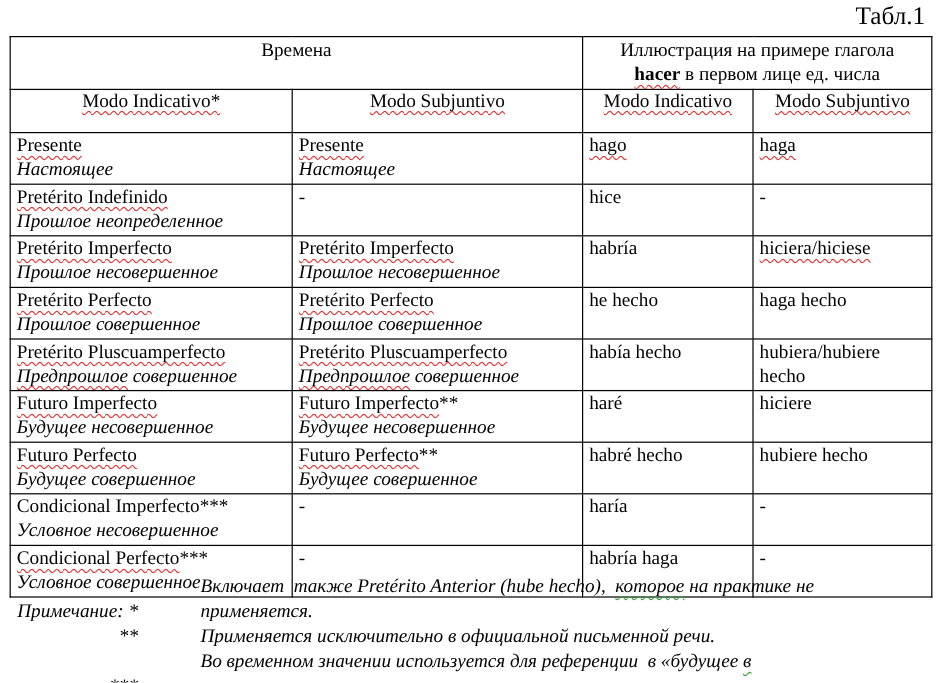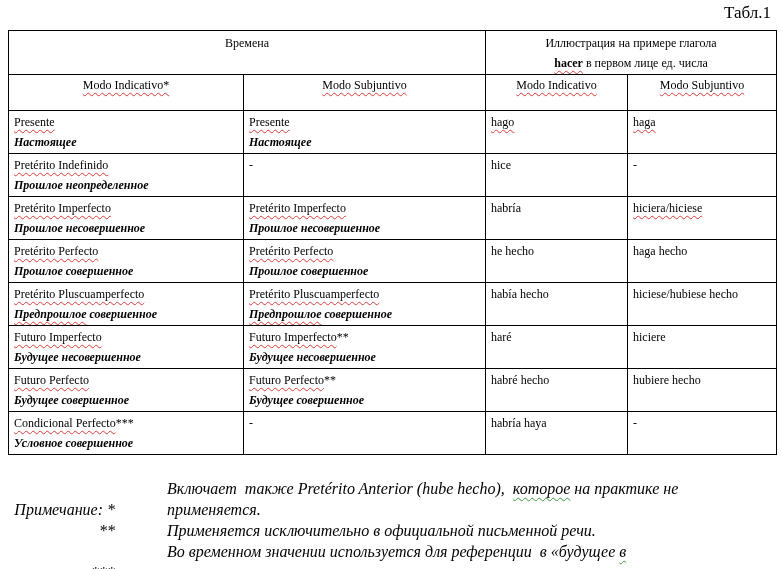--- a/index.html
+++ b/index.html
@@ -2,36 +2,36 @@
 <html><head>
 <meta charset="utf-8">
 <style>
   html,body{margin:0;padding:0;background:#fff;}
   .page{
     position:relative;width:781px;height:569px;background:#fff;
     font-family:"Liberation Serif","DejaVu Serif",serif;color:#000;
     overflow:hidden;
   }
   .caption{
-    position:absolute;top:3px;right:10px;font-size:17px;line-height:20px;font-family:Liberation Serif, serif;
+    position:absolute;top:3px;right:10px;font-size:21px;line-height:20px;font-family:Liberation Serif, serif;
   }
   table.tenses{
     position:absolute;left:8px;top:30px;width:768px;
     border-collapse:collapse;table-layout:fixed;
   }
   table.tenses th, table.tenses td{
     border:1px solid #000;vertical-align:top;padding:1px 5px;
-    font-weight:normal;font-size:12px;line-height:20px;overflow:hidden;
+    font-weight:normal;font-size:16px;line-height:20px;overflow:hidden;
   }
   tr.h1 th{height:36px;text-align:center;padding-top:2px;}
   tr.h2 th{height:18px;text-align:center;line-height:18px;padding-top:1px;padding-bottom:16px;}
   tbody tr{height:43px;}
   .hl{text-align:center;}
   .b{font-weight:bold;}
-  .i{font-style:italic;font-weight:bold;}
+  .i{font-style:italic;}
   .wavy-r{
     text-decoration-line:underline;text-decoration-style:wavy;
     text-decoration-color:#e03a3a;text-decoration-thickness:1px;
     text-underline-offset:3px;
   }
   .wavy-g{
     text-decoration-line:underline;text-decoration-style:wavy;
     text-decoration-color:#3c9e3c;text-decoration-thickness:1px;
     text-underline-offset:3px;
   }
@@ -147,21 +147,21 @@
             <div class="cl"><span class="wavy-r i">Предпрошлое</span><span class="i"> совершенное</span></div>
           </td>
           <td>
             <div class="cl"><span class="wavy-r">Pretérito Pluscuamperfecto</span></div>
             <div class="cl"><span class="wavy-r i">Предпрошлое</span><span class="i"> совершенное</span></div>
           </td>
           <td>
             <div class="cl"><span>había hecho</span></div>
           </td>
           <td>
-            <div class="cl"><span>hiciese/hubiese hecho</span></div>
+            <div class="cl"><span>hubiera/hubiere hecho</span></div>
           </td>
         </tr>
         <tr>
           <td>
             <div class="cl"><span class="wavy-r">Futuro Imperfecto</span></div>
             <div class="cl"><span class="i">Будущее несовершенное</span></div>
           </td>
           <td>
             <div class="cl"><span class="wavy-r">Futuro Imperfecto</span><span>**</span></div>
             <div class="cl"><span class="i">Будущее несовершенное</span></div>
@@ -184,28 +184,43 @@
           </td>
           <td>
             <div class="cl"><span>habré hecho</span></div>
           </td>
           <td>
             <div class="cl"><span>hubiere hecho</span></div>
           </td>
         </tr>
         <tr>
           <td>
+            <div class="cl"><span>Condicional Imperfecto***</span></div>
+            <div class="cl"><span class="i">Условное несовершенное</span></div>
+          </td>
+          <td>
+            <div class="cl"><span>-</span></div>
+          </td>
+          <td>
+            <div class="cl"><span>haría</span></div>
+          </td>
+          <td>
+            <div class="cl"><span>-</span></div>
+          </td>
+        </tr>
+        <tr>
+          <td>
             <div class="cl"><span class="wavy-r">Condicional Perfecto</span><span>***</span></div>
             <div class="cl"><span class="i">Условное совершенное</span></div>
           </td>
           <td>
             <div class="cl"><span>-</span></div>
           </td>
           <td>
-            <div class="cl"><span>habría haya</span></div>
+            <div class="cl"><span>habría haga</span></div>
           </td>
           <td>
             <div class="cl"><span>-</span></div>
           </td>
         </tr>
       </tbody>
   </table>
 
   <div class="notes">
     <div class="note">

